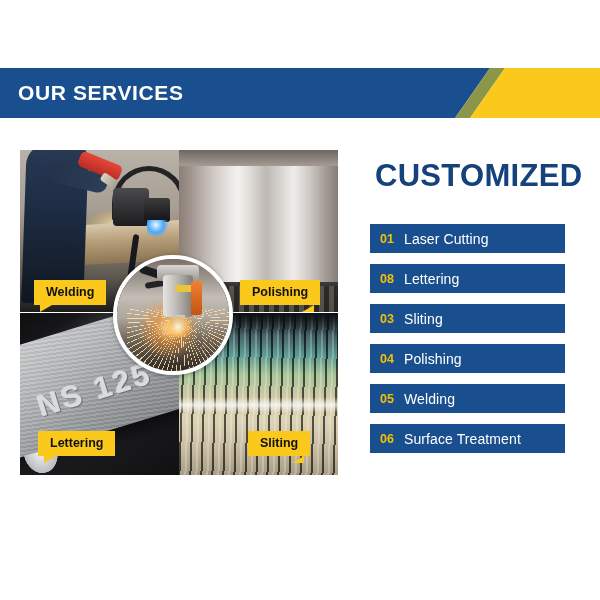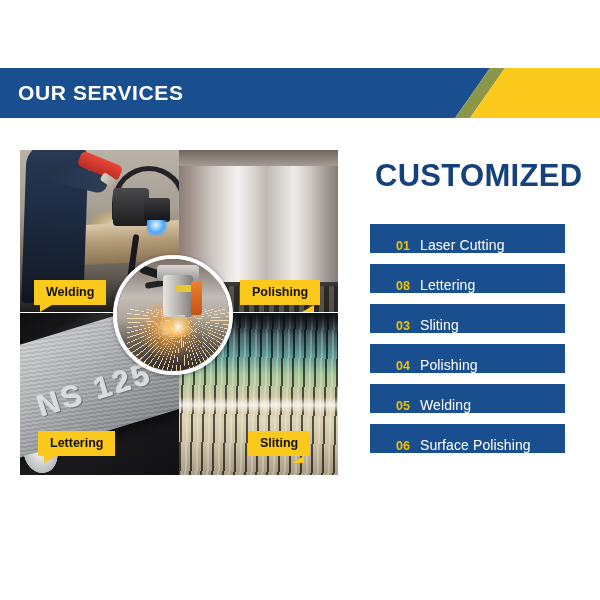--- a/index.html
+++ b/index.html
@@ -359,25 +359,25 @@
     font-size: 31px;
     font-weight: bold;
     letter-spacing: .3px;
     margin: 8px 0 0 5px;
   }
   #service-list {
     margin-top: 30px;
   }
   .service-item {
     display: flex;
-    align-items: flex-end;
+    align-items: center;
     background: #1a4f8f;
     height: 29px;
     margin-bottom: 11px;
-    padding-left: 26px;
+    padding-left: 10px;
     box-sizing: border-box;
   }
   .service-num {
     color: #f2c200;
     font-size: 12.5px;
     font-weight: bold;
     width: 24px;
     flex: none;
   }
   .service-label {
@@ -474,16 +474,16 @@
     <div class="service-item">
       <span class="service-num">04</span>
       <span class="service-label">Polishing</span>
     </div>
     <div class="service-item">
       <span class="service-num">05</span>
       <span class="service-label">Welding</span>
     </div>
     <div class="service-item">
       <span class="service-num">06</span>
-      <span class="service-label">Surface Polishing</span>
+      <span class="service-label">Surface Treatment</span>
     </div>
   </div>
 </div>
 
 </body></html>

